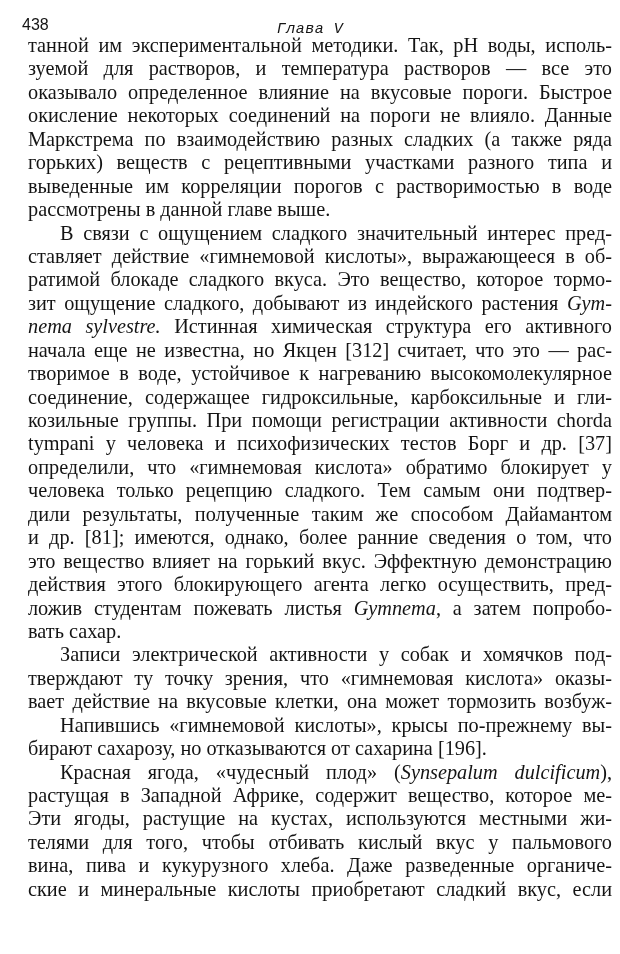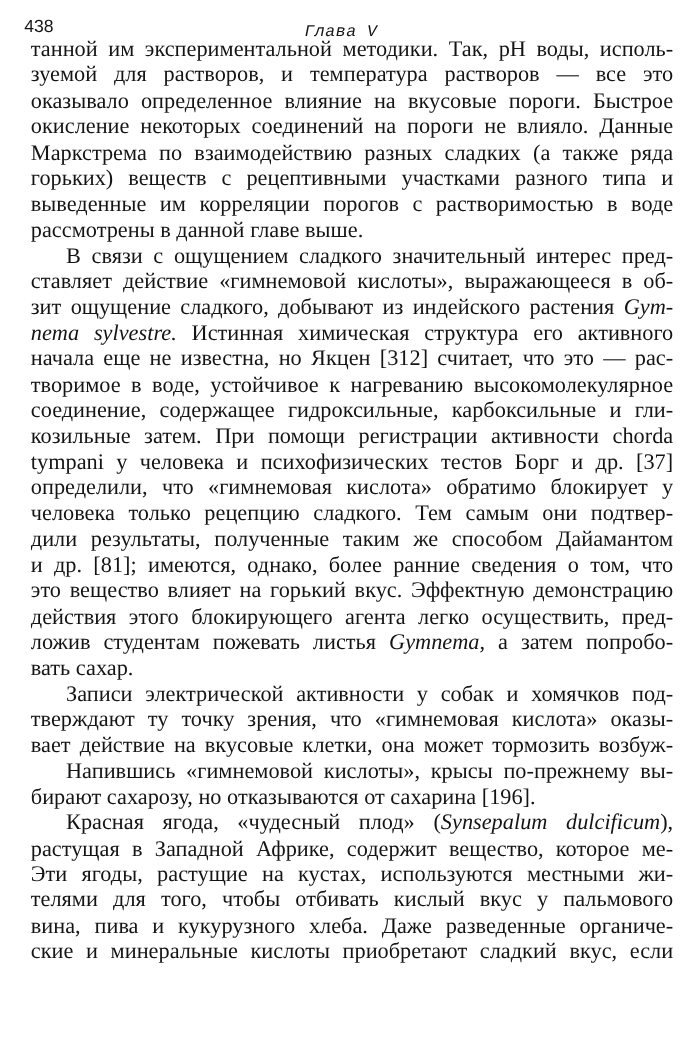--- a/index.html
+++ b/index.html
@@ -32,26 +32,27 @@
       <span class="line">окисление некоторых соединений на пороги не влияло. Данные</span>
       <span class="line">Маркстрема по взаимодействию разных сладких (а также ряда</span>
       <span class="line">горьких) веществ с рецептивными участками разного типа и</span>
       <span class="line">выведенные им корреляции порогов с растворимостью в воде</span>
       <span class="line last">рассмотрены в данной главе выше.</span>
     </div>
 
     <div>
       <span class="line indent">В связи с ощущением сладкого значительный интерес пред-</span>
       <span class="line">ставляет действие «гимнемовой кислоты», выражающееся в об-</span>
+      <span class="line">ратимой блокаде сладкого вкуса. Это вещество, которое тормо-</span>
       <span class="line">зит ощущение сладкого, добывают из индейского растения <i class="it">Gym-</i></span>
       <span class="line"><i class="it">nema sylvestre.</i> Истинная химическая структура его активного</span>
       <span class="line">начала еще не известна, но Якцен [312] считает, что это — рас-</span>
       <span class="line">творимое в воде, устойчивое к нагреванию высокомолекулярное</span>
       <span class="line">соединение, содержащее гидроксильные, карбоксильные и гли-</span>
-      <span class="line">козильные затем. При помощи регистрации активности chorda</span>
+      <span class="line">козильные группы. При помощи регистрации активности chorda</span>
       <span class="line">tympani у человека и психофизических тестов Борг и др. [37]</span>
       <span class="line">определили, что «гимнемовая кислота» обратимо блокирует у</span>
       <span class="line">человека только рецепцию сладкого. Тем самым они подтвер-</span>
       <span class="line">дили результаты, полученные таким же способом Дайамантом</span>
       <span class="line">и др. [81]; имеются, однако, более ранние сведения о том, что</span>
       <span class="line">это вещество влияет на горький вкус. Эффектную демонстрацию</span>
       <span class="line">действия этого блокирующего агента легко осуществить, пред-</span>
       <span class="line">ложив студентам пожевать листья <i class="it">Gymnema</i>, а затем попробо-</span>
       <span class="line last">вать сахар.</span>
     </div>

